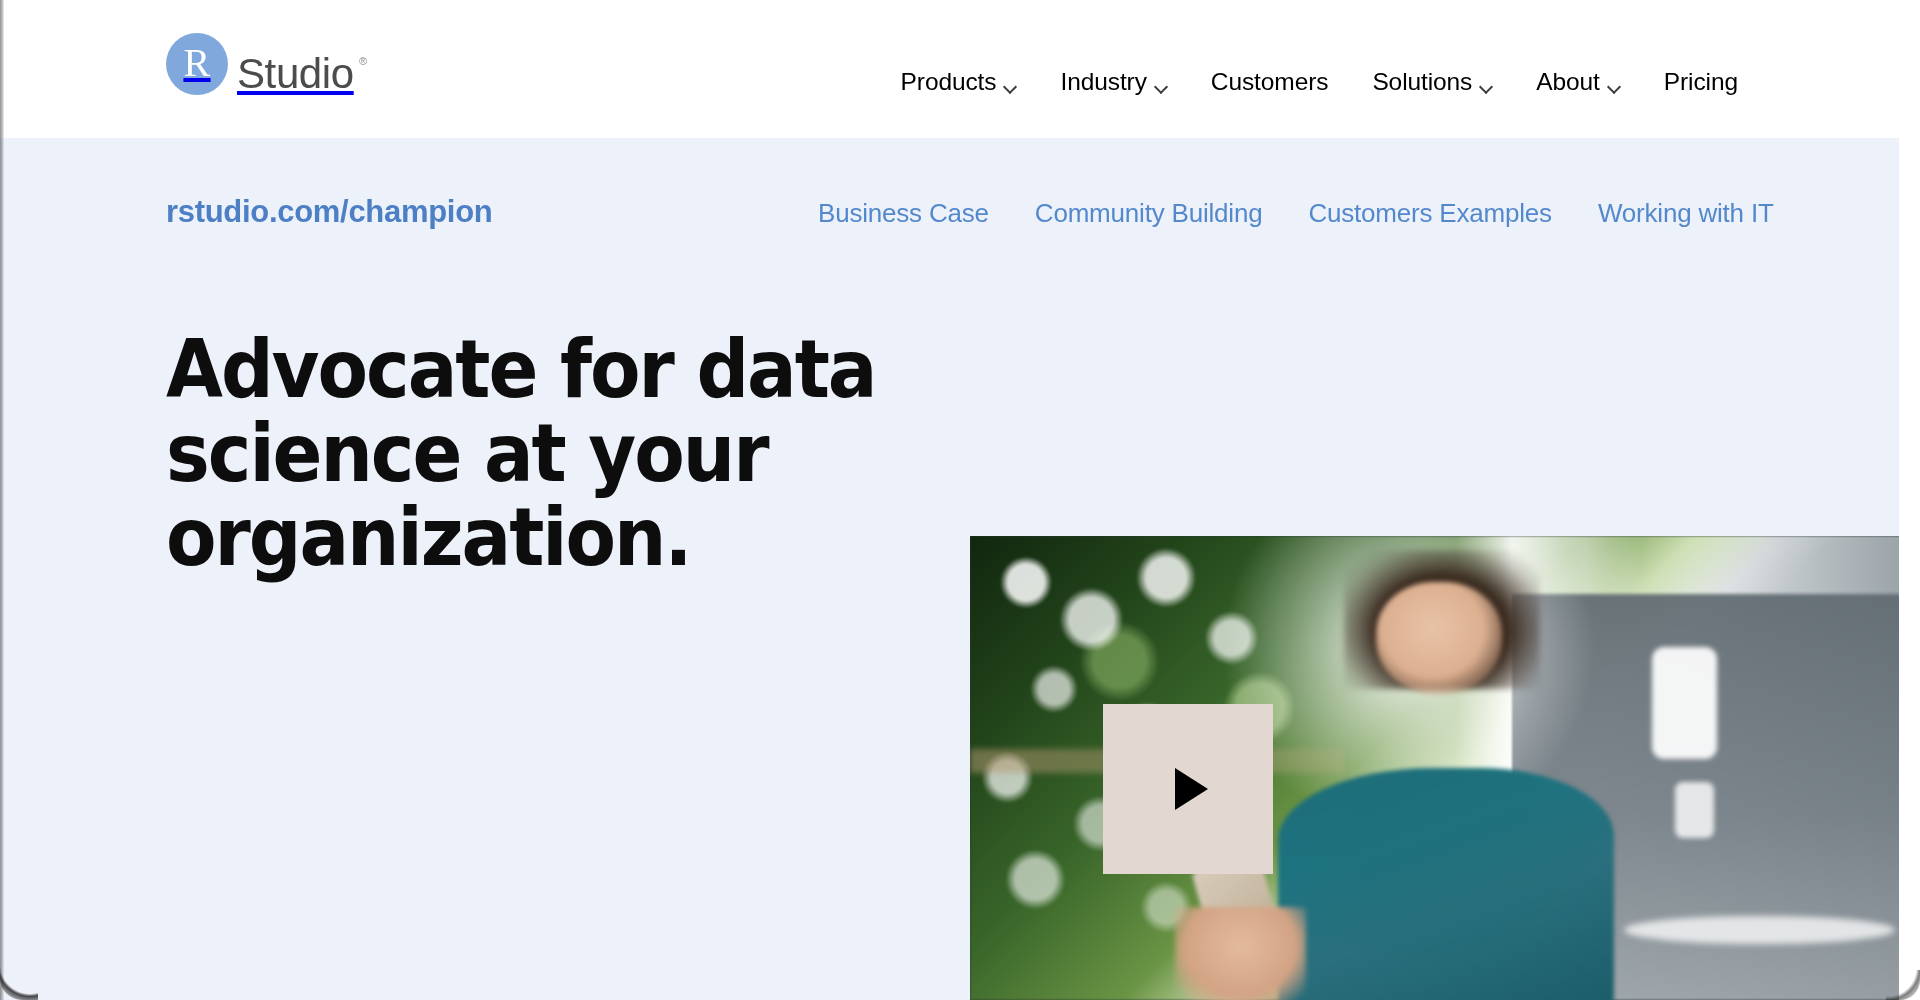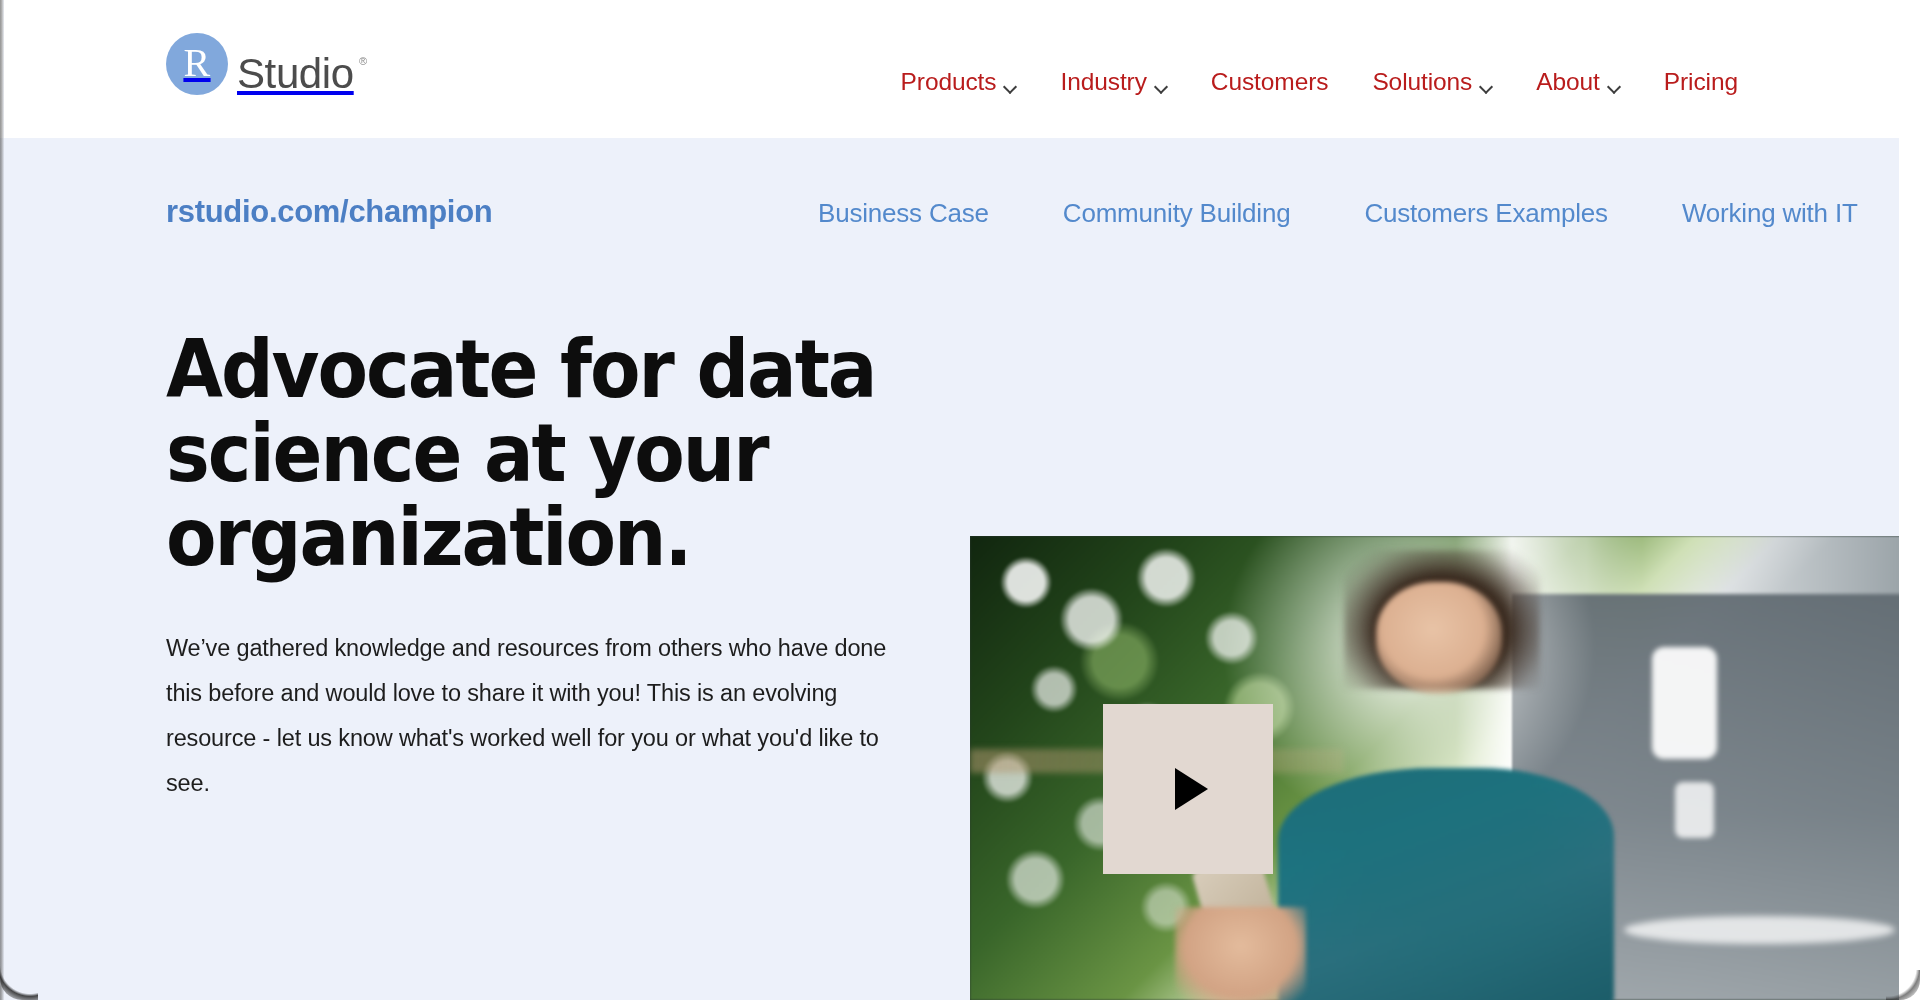--- a/index.html
+++ b/index.html
@@ -137,21 +137,21 @@
     top: 68px;
     display: flex;
     align-items: center;
     gap: 44px;
   }
   .nav-item {
     display: flex;
     align-items: center;
     gap: 9px;
     font-size: 24.5px;
-    color: #b91c1c;
+    color: #000000;
     text-decoration: none;
     white-space: nowrap;
     letter-spacing: -.1px;
   }
   .chev {
     display: inline-block;
     width: 11px; height: 7px;
     position: relative;
     top: 3px;
   }
@@ -191,21 +191,21 @@
     letter-spacing: -.3px;
     text-decoration: none;
     white-space: nowrap;
   }
   .sub-nav {
     position: absolute;
     left: 818px;
     top: 60px;
     display: flex;
     align-items: baseline;
-    gap: 74px;
+    gap: 46px;
   }
   .sub-nav a {
     font-size: 26px;
     color: #5389cc;
     text-decoration: none;
     white-space: nowrap;
     letter-spacing: -.2px;
   }
 
   .hero-copy {
@@ -436,21 +436,20 @@
         <a href="#">Working with IT</a>
       </nav>
     </div>
 
     <div class="hero-copy">
       <h1 class="headline">
         <span>Advocate for data</span><br>
         <span>science at your</span><br>
         <span>organization.</span>
       </h1>
-      <p class="hero-para">We’ve gathered knowledge and resources from others who have done this before and would love to share it with you! This is an evolving resource - let us know what's worked well for you or what you'd like to see.</p>
     </div>
 
     <div class="video-card">
       <div class="video-photo"></div>
       <div class="railing"></div>
       <div class="structure-window"></div>
       <div class="structure-window2"></div>
       <div class="structure-rail"></div>
       <div class="subject-hair"></div>
       <div class="subject-face"></div>

